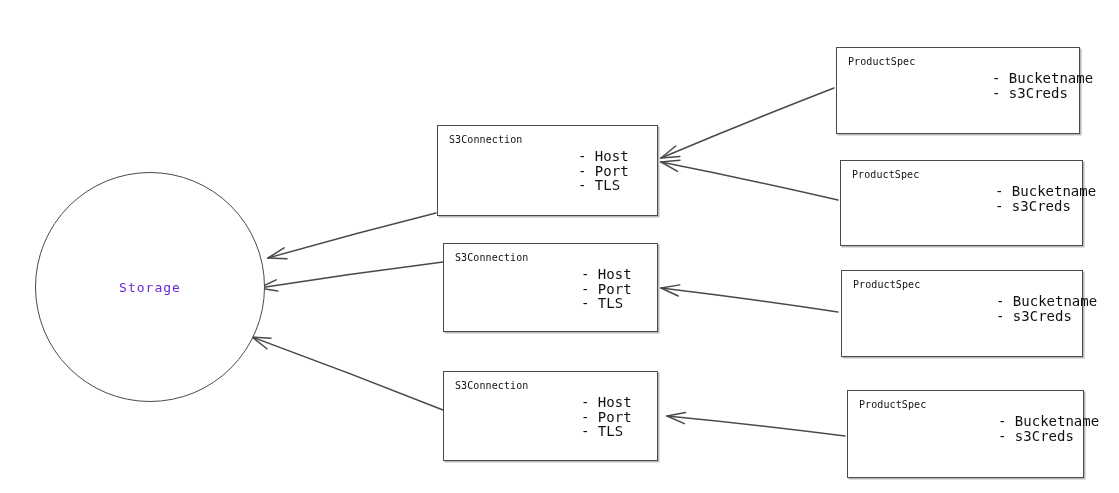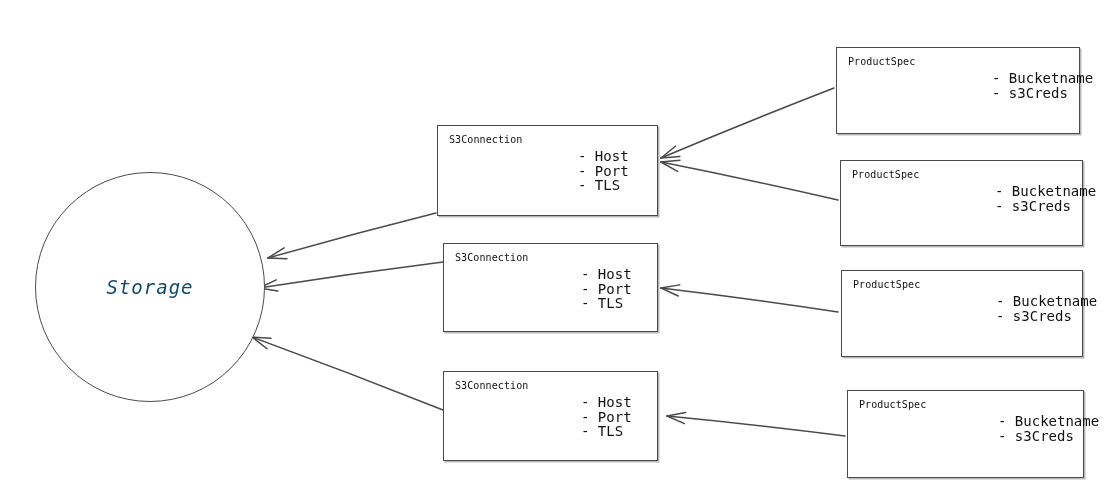--- a/index.html
+++ b/index.html
@@ -51,25 +51,24 @@
     position: absolute;
     box-sizing: border-box;
     border: 1.6px solid #4a4a4a;
     border-radius: 50%;
     background: #ffffff;
     display: flex;
     align-items: center;
     justify-content: center;
   }
   .circle-label {
-    font-size: 19px;
-    color: #0c4a6e;
+    font-size: 13px;
+    color: #6d28d9;
     letter-spacing: 1px;
     white-space: nowrap;
-    font-style: italic;
   }
 </style>
 </head>
 <body>
 
 <div id="canvas">
 
   <svg id="wires" viewBox="0 0 1119 493" width="1119" height="493" xmlns="http://www.w3.org/2000/svg">
       <g>
         <path d="M 436 213 Q 351.6377694806863 234.14767272789547 268 258" fill="none" stroke="#4a4a4a" stroke-width="1.5" stroke-linecap="round"></path>

